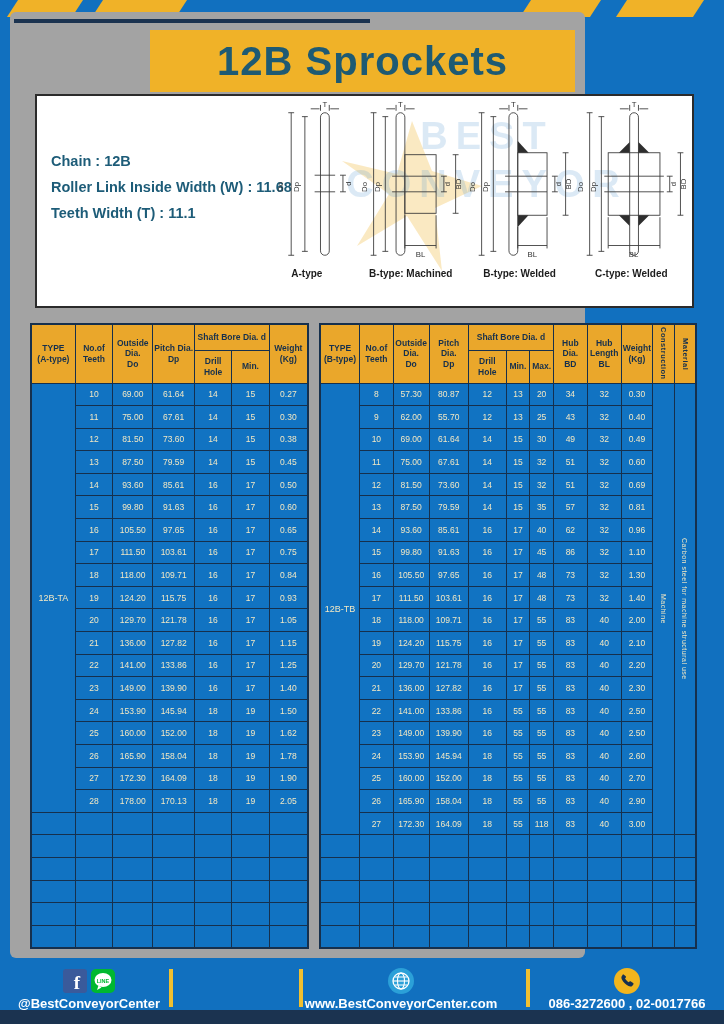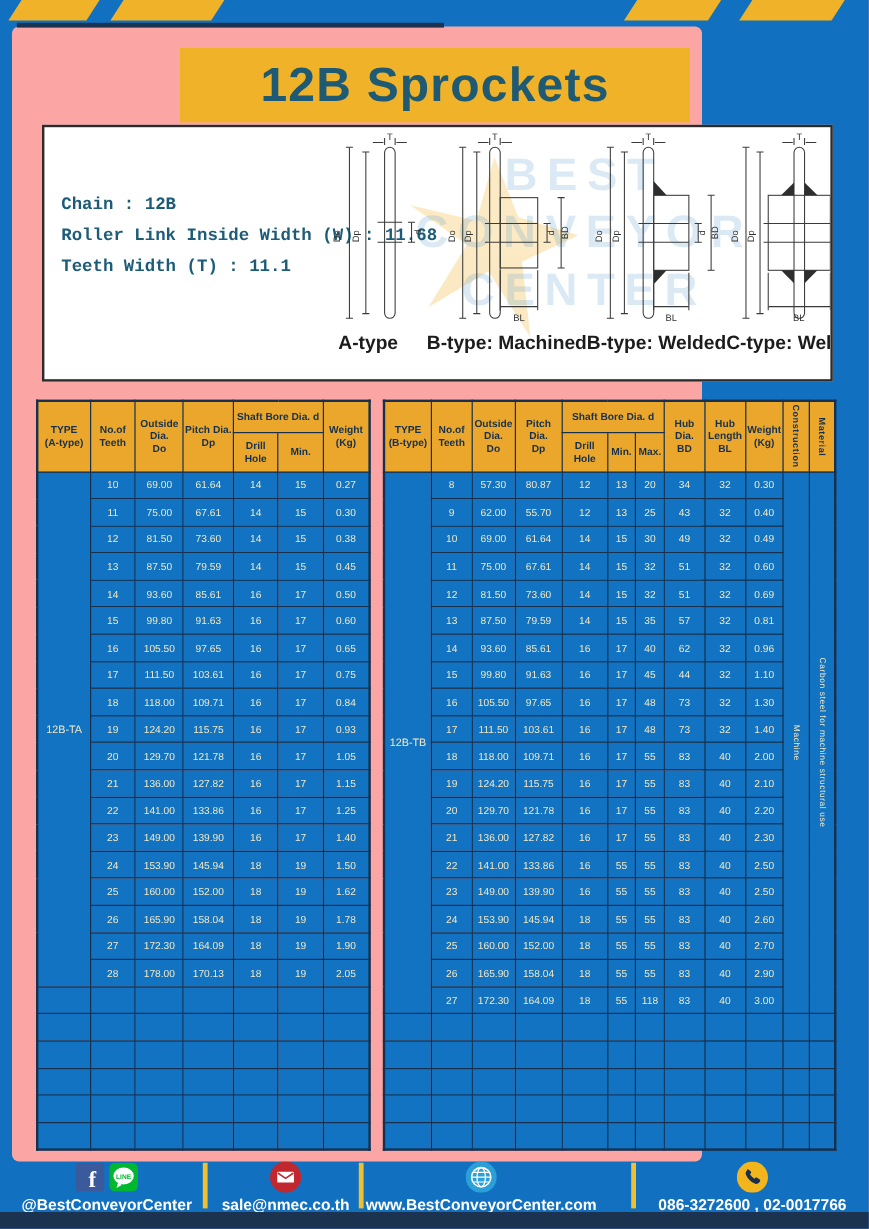--- a/index.html
+++ b/index.html
@@ -10,38 +10,38 @@
   }
   
   .stripe{position:absolute;top:0;height:17px;background:#f0b228;transform:skewX(-33deg);transform-origin:top left;}
   .s1{left:18px;width:65px;}
   .s2{left:103px;width:84px;}
   .s3{left:531px;width:70px;}
   .s4{left:627px;width:77px;}
   .navy-shadow{position:absolute;left:14px;top:19px;width:356px;height:4px;background:#1b3350;z-index:3;}
 
   
-  .sheet{position:absolute;left:10px;top:22px;width:575px;height:946px;background:#fca5a5;border-radius:6px;}
+  .sheet{position:absolute;left:10px;top:12px;width:575px;height:946px;background:#a3a3a3;border-radius:6px;}
 
   
   .banner{position:absolute;left:140px;top:18px;width:425px;height:62px;background:#f0b228;
           display:flex;align-items:center;justify-content:center;}
   .banner .ttl{font-size:40px;font-weight:bold;color:#1e5a73;letter-spacing:1px;}
 
   
   .spec-box{position:absolute;left:25px;top:82px;width:655px;height:210px;border:2px solid #2b2b2b;background:#fff;overflow:hidden;}
-  .spec-lines{position:absolute;left:14px;top:52px;z-index:2;font-family:Liberation Mono, monospace;}
+  .spec-lines{position:absolute;left:14px;top:52px;z-index:2;}
   .spec-lines div{font-size:14.5px;font-weight:bold;color:#1d5c78;line-height:26px;white-space:nowrap;}
   .watermark{position:absolute;left:250px;top:16px;width:400px;text-align:center;z-index:0;
              font-weight:bold;font-size:38px;line-height:48px;letter-spacing:8px;color:rgba(90,155,210,0.22);}
   .wm-star{position:absolute;left:300px;top:20px;z-index:0;opacity:.28;}
   .figures{position:absolute;right:4px;top:5px;width:430px;height:200px;display:flex;justify-content:space-between;z-index:2;}
   .figure{display:flex;flex-direction:column;align-items:center;}
   .figure svg{height:166px;}
-  .figcap{font-size:16px;color:#1c1c1c;font-weight:bold;margin-top:1px;white-space:nowrap;}
+  .figcap{font-size:10px;color:#1c1c1c;font-weight:bold;margin-top:1px;white-space:nowrap;}
   .dwg line,.dwg rect,.dwg path{stroke:#3a3a3a;stroke-width:.9;fill:none;}
   .dwg path.weld{fill:#2e2e2e;stroke:none;}
   .dwg text{fill:#333;font-size:8px;font-family:"Liberation Sans",sans-serif;stroke:none;}
 
   
   .tbl-wrap{position:absolute;top:311px;height:625px;}
   .wrap-a{left:20px;width:279px;}
   .wrap-b{left:309px;width:378px;}
   table{width:100%;height:100%;border-collapse:collapse;table-layout:fixed;border:2.5px solid #16304d;}
   th{background:#eaa72b;color:#16304d;font-size:8.5px;font-weight:bold;white-space:pre-line;
@@ -80,21 +80,20 @@
 
   <div class="spec-box">
     <div class="wm-star">
       <svg width="150" height="160" viewBox="0 0 150 160">
         <path d="M75 5 L95 55 L145 70 L98 92 L105 155 L70 100 L20 130 L52 78 L5 45 L60 58 Z" fill="#f0b228"></path>
       </svg>
     </div>
     <div class="watermark">
       <div>BEST</div>
       <div>CONVEYOR</div>
-      <div>CENTER</div>
     </div>
 
     <div class="spec-lines">
       <div>Chain :  12B</div>
       <div>Roller Link Inside Width (W) : 11.68</div>
       <div>Teeth Width (T) :  11.1</div>
     </div>
 
     <div class="figures">
 
@@ -606,21 +605,21 @@
             <td>32</td>
             <td>0.96</td>
           </tr>
           <tr>
             <td>15</td>
             <td>99.80</td>
             <td>91.63</td>
             <td>16</td>
             <td>17</td>
             <td>45</td>
-            <td>44</td>
+            <td>86</td>
             <td>32</td>
             <td>1.10</td>
           </tr>
           <tr>
             <td>16</td>
             <td>105.50</td>
             <td>97.65</td>
             <td>16</td>
             <td>17</td>
             <td>48</td>
@@ -837,30 +836,20 @@
         <ellipse cx="12" cy="11" rx="8.5" ry="7" fill="#fff"></ellipse>
         <path d="M7.5 16.5 l-1.5 4.5 4.5-2.5z" fill="#fff"></path>
         <text x="12" y="13.5" font-size="5.5" font-weight="bold" fill="#00b830" text-anchor="middle">LINE</text>
       </svg>
     </div>
     <div class="ftext">@BestConveyorCenter</div>
   </div>
 
   <div class="fdiv d1"></div>
 
-  <div class="fgroup g2">
-    <div class="icons-row">
-      <svg width="26" height="26">
-        <circle cx="13" cy="13" r="13" fill="#c2272d"></circle>
-        <rect x="6" y="8.5" width="14" height="9" rx="1" fill="#fff"></rect>
-        <path d="M6.5 9.5 L13 14 L19.5 9.5" stroke="#c2272d" fill="none" stroke-width="1.3"></path>
-      </svg>
-    </div>
-    <div class="ftext">sale@nmec.co.th</div>
-  </div>
 
   <div class="fdiv d2"></div>
 
   <div class="fgroup g3">
     <div class="icons-row">
       <svg width="26" height="26">
         <circle cx="13" cy="13" r="13" fill="#2ba0d8"></circle>
         <circle cx="13" cy="13" r="8" stroke="#fff" fill="none" stroke-width="1.3"></circle>
         <ellipse cx="13" cy="13" rx="3.5" ry="8" stroke="#fff" fill="none" stroke-width="1.1"></ellipse>
         <line x1="5" y1="13" x2="21" y2="13" stroke="#fff" stroke-width="1.1"></line>

